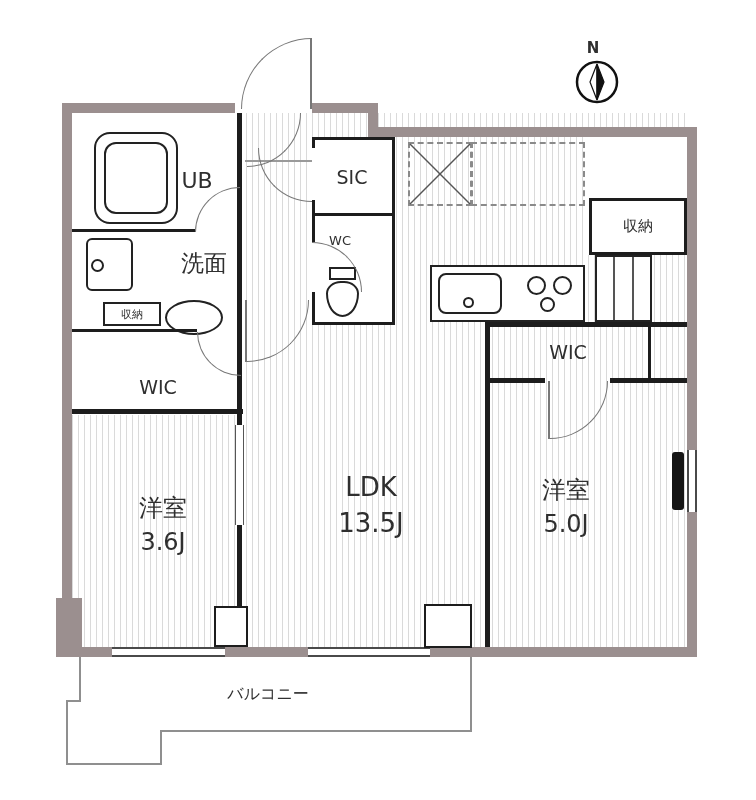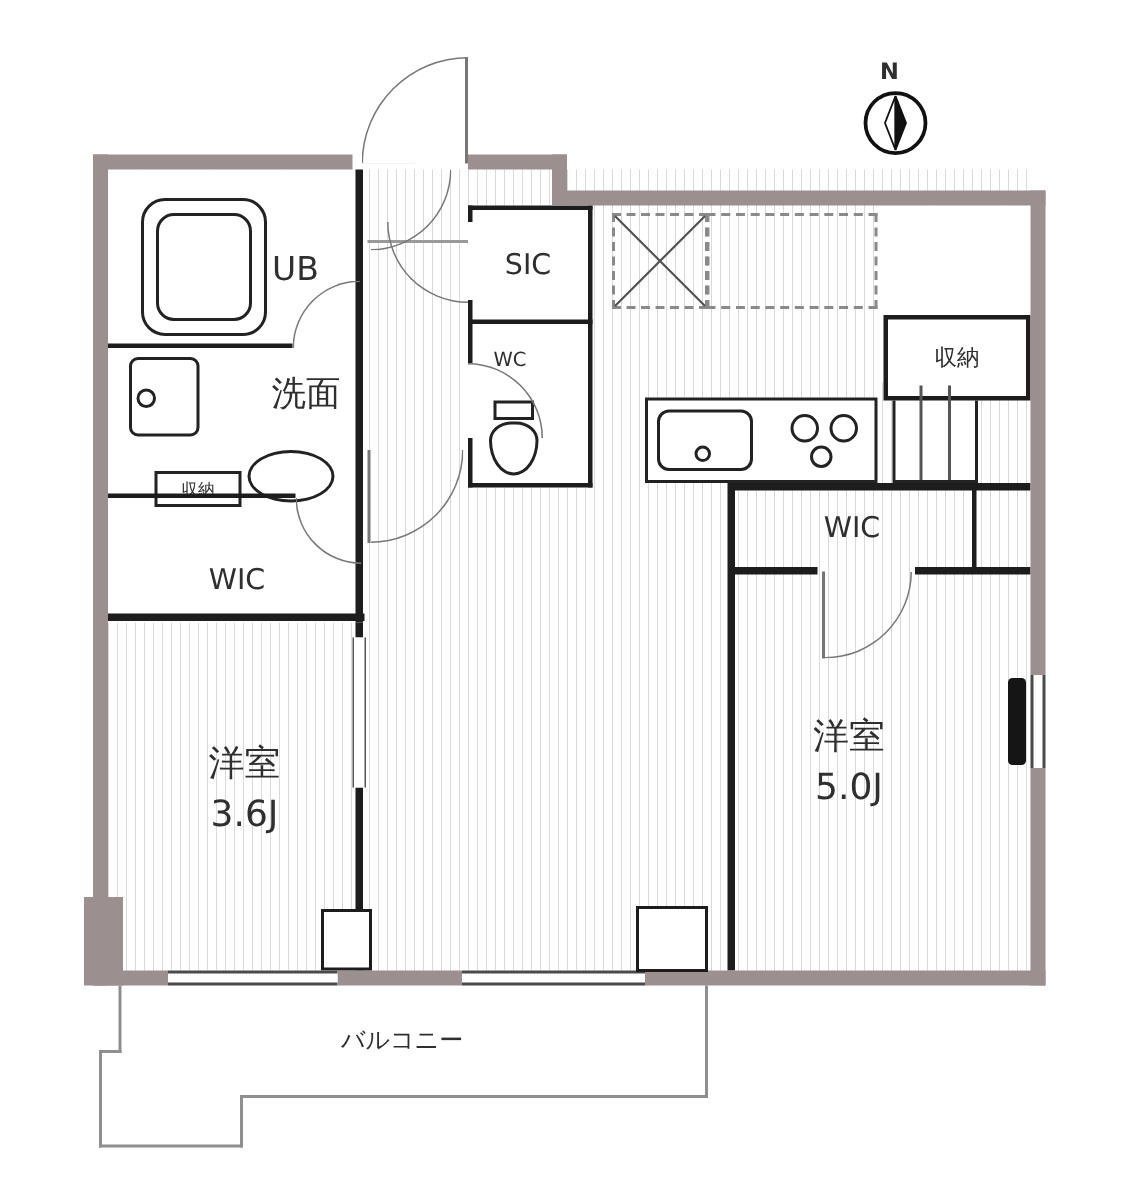--- a/index.html
+++ b/index.html
@@ -20,21 +20,21 @@
   .slide{position:absolute;z-index:6;background:#fff;border-left:1.5px solid #555;border-right:1.5px solid #555;}
   .arc{position:absolute;z-index:7;pointer-events:none;background:transparent;}
   .arc-tl{border-top:1.6px solid var(--line,#777);border-left:1.6px solid var(--line,#777);border-top-left-radius:100%;}
   .arc-tr{border-top:1.6px solid var(--line,#777);border-right:1.6px solid var(--line,#777);border-top-right-radius:100%;}
   .arc-bl{border-bottom:1.6px solid var(--line,#777);border-left:1.6px solid var(--line,#777);border-bottom-left-radius:100%;}
   .arc-br{border-bottom:1.6px solid var(--line,#777);border-right:1.6px solid var(--line,#777);border-bottom-right-radius:100%;}
   .leaf{position:absolute;z-index:7;background:var(--line,#777);}
   .bline{position:absolute;z-index:2;background:#8f8f8f;}
   .room-label{position:absolute;z-index:8;color:var(--text,#2f2f2f);text-align:center;
     transform:translate(-50%,-50%);white-space:nowrap;line-height:1.4;}
-  .boxed-label{display:flex;align-items:center;justify-content:center;color:var(--text,#2f2f2f);margin-top:12px;}
+  .boxed-label{display:flex;align-items:center;justify-content:center;color:var(--text,#2f2f2f);}
   .innerline{position:absolute;z-index:4;background:#555;}
   svg.overlay{position:absolute;left:0;top:0;z-index:9;pointer-events:none;}
 </style>
 </head>
 <body>
 
 <div id="plan">
 
   <div class="stripes" style="left:72px;top:113px;width:615px;height:534px"></div>
 
@@ -139,20 +139,24 @@
 
   <div class="room-label" style="left:197px;top:181px;font-size:22px">UB</div>
   <div class="room-label" style="left:204px;top:263px;font-size:23px">洗面</div>
   <div class="room-label" style="left:158px;top:387px;font-size:19px">WIC</div>
   <div class="room-label" style="left:163px;top:526px;font-size:24px">
     <div>洋室</div>
     <div>3.6J</div>
   </div>
   <div class="room-label" style="left:352px;top:177px;font-size:19px">SIC</div>
   <div class="room-label" style="left:340px;top:241px;font-size:13px">WC</div>
+  <div class="room-label" style="left:371px;top:505px;font-size:26px">
+    <div>LDK</div>
+    <div>13.5J</div>
+  </div>
   <div class="room-label" style="left:568px;top:352px;font-size:19px">WIC</div>
   <div class="room-label" style="left:566px;top:508px;font-size:24px">
     <div>洋室</div>
     <div>5.0J</div>
   </div>
   <div class="room-label" style="left:268px;top:694px;font-size:16px">バルコニー</div>
   <div class="room-label" style="left:593px;top:48px;font-size:15px;font-weight:bold">N</div>
 
   <svg class="overlay" width="756" height="800" viewBox="0 0 756 800">
     <line x1="410" y1="144" x2="470" y2="204" stroke="#555" stroke-width="1.5"></line>

